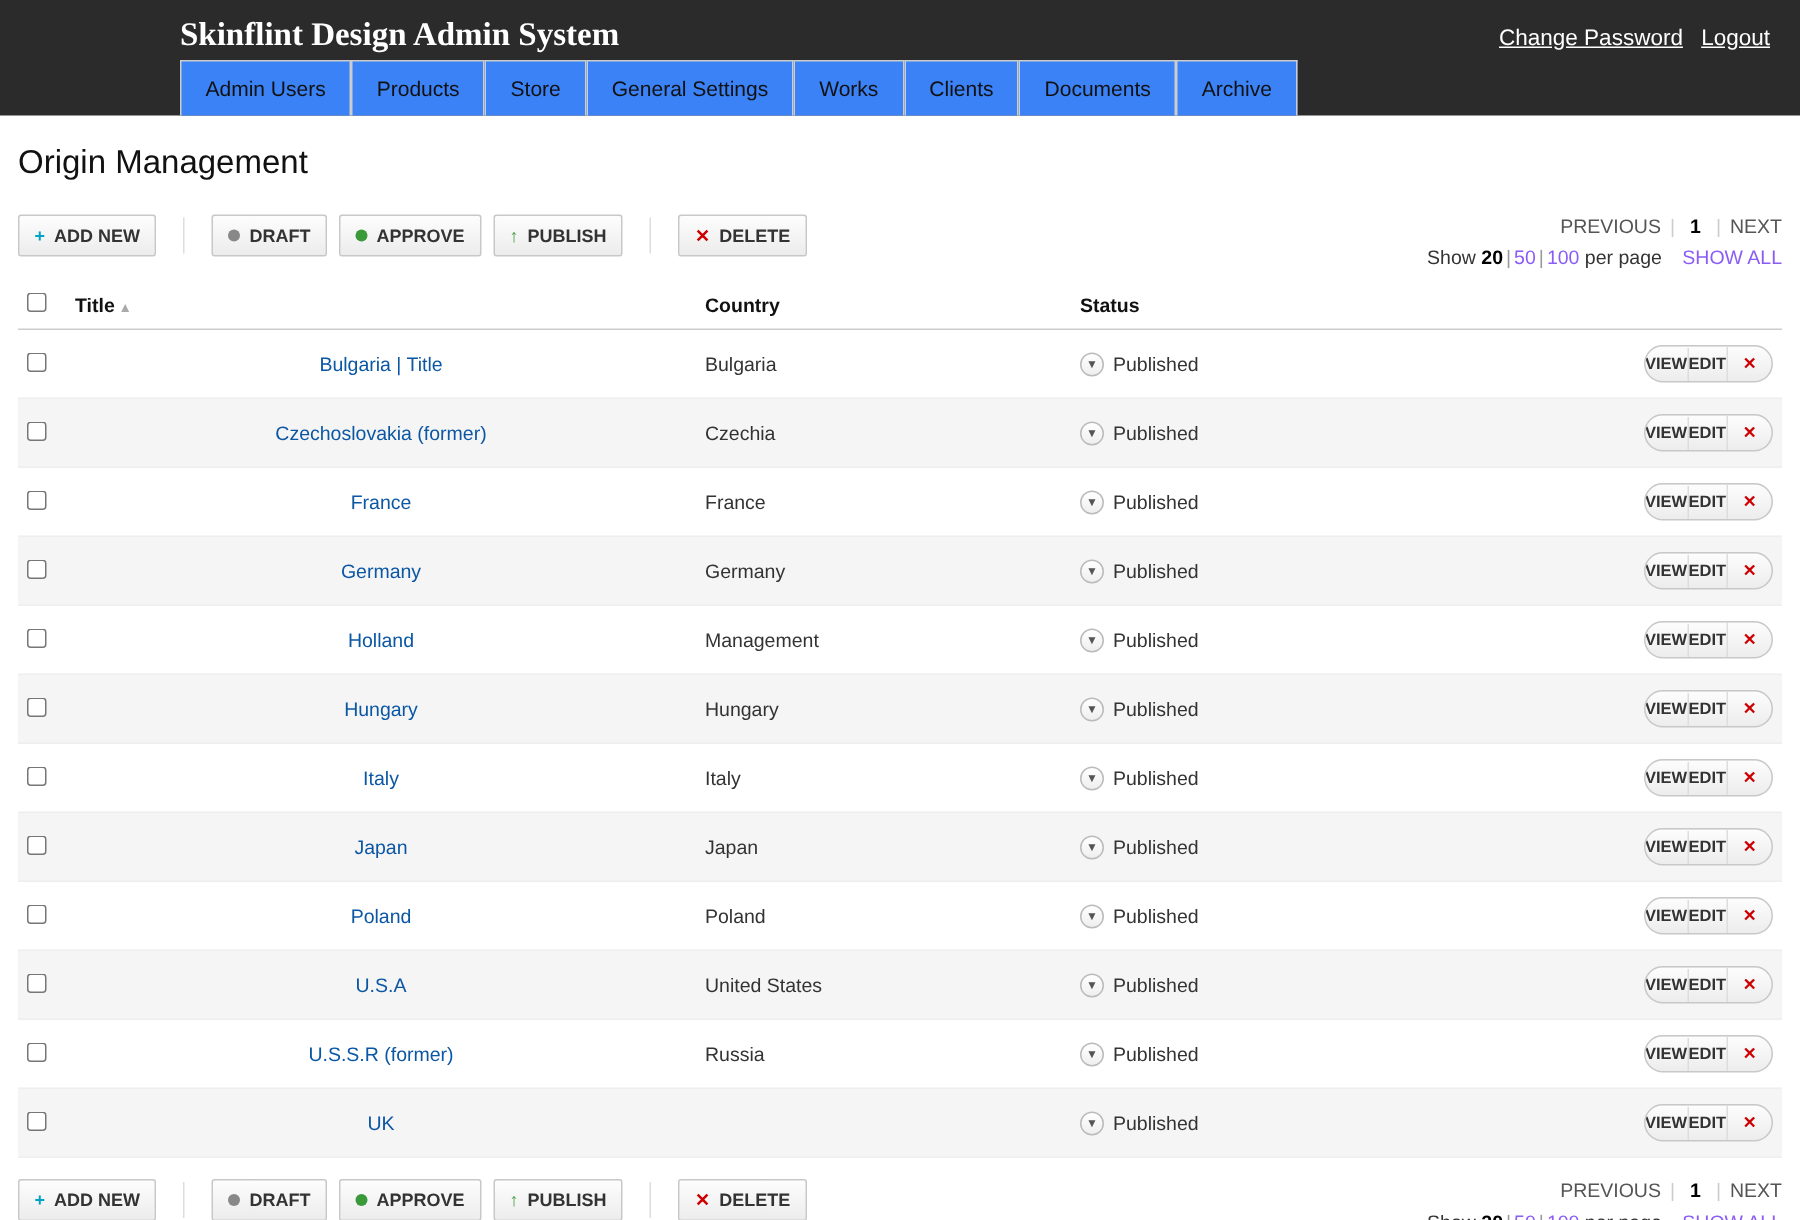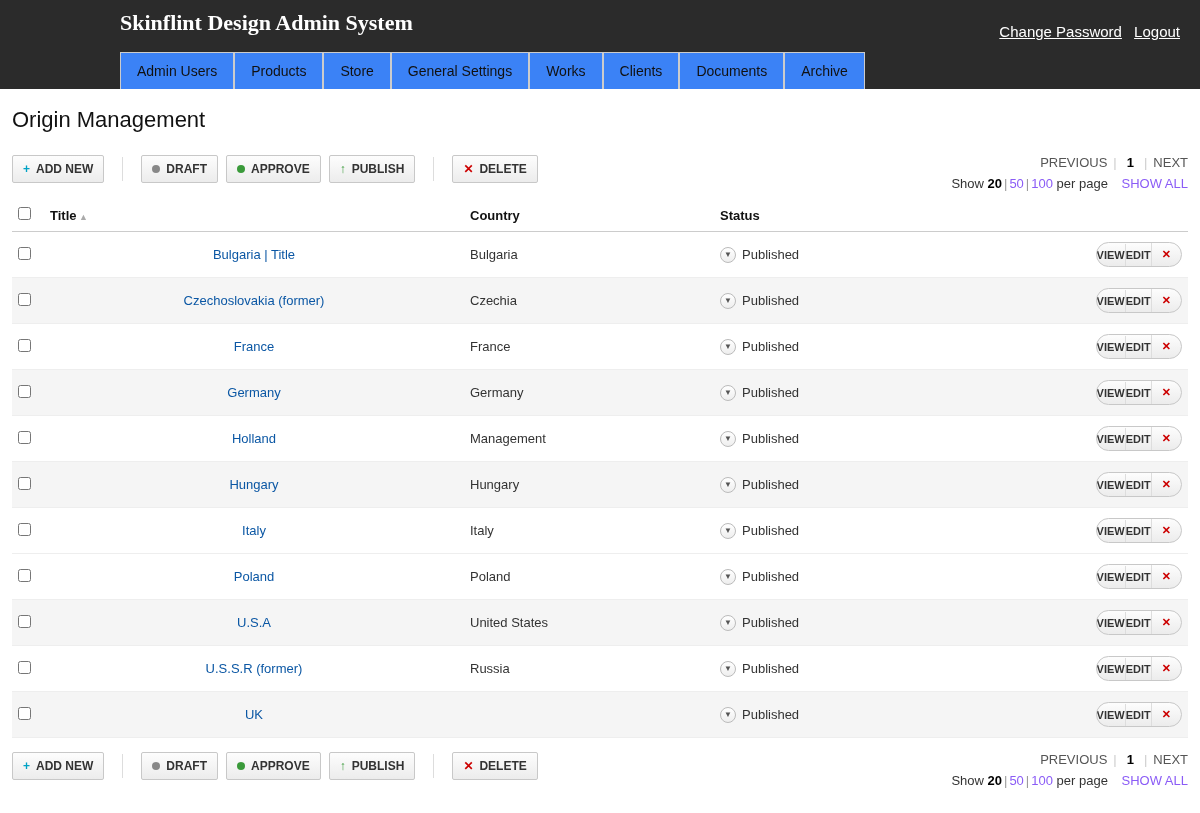--- a/index.html
+++ b/index.html
@@ -1,21 +1,21 @@
 <!DOCTYPE html>
 <html><head>
 <meta charset="utf-8">
 <style>
 * { box-sizing: border-box; margin: 0; padding: 0; }
 body { font-family: Arial, Helvetica, sans-serif; font-size: 13px; color: #333; background: #fff; }
 
 
 .header { background: #2b2b2b; color: #fff; }
 .header-top { display: flex; justify-content: space-between; align-items: center; padding: 10px 20px 0 120px; }
-.header-title { font-family: Georgia, 'Times New Roman', serif; font-size: 22px; font-weight: bold; color: #fff; padding-bottom: 16px; }
+.header-title { font-family: Georgia, 'Times New Roman', serif; font-size: 22px; font-weight: bold; color: #fff; padding-bottom: 4px; }
 .header-links { font-size: 15px; }
 .header-links a { color: #fff; text-decoration: underline; margin-left: 8px; cursor: pointer; }
 
 
 .nav { display: flex; padding: 0 0 0 120px; }
 .nav-item { background: #3b82f6; color: #111; border: 1px solid #ccc; border-bottom: none; padding: 10px 16px; font-size: 14px; cursor: pointer; margin-right: 0; }
 
 
 .content { padding: 18px 12px 10px 12px; }
 .page-title { font-size: 22px; font-weight: normal; color: #111; margin-bottom: 22px; }
@@ -242,20 +242,36 @@
               <span class="status-dd">▼</span>
               <span>Published</span>
             </span>
           </td>
           <td class="col-actions"><span class="row-actions">
               <button>VIEW</button>
               <button>EDIT</button>
               <button class="del">✕</button>
             </span></td>
         </tr>
+        <tr class="alt">
+          <td class="col-check"><input type="checkbox" style=""></td>
+          <td class="col-title"><a class="title-link">Japan</a></td>
+          <td class="col-country">Japan</td>
+          <td class="col-status">
+            <span class="status-wrap">
+              <span class="status-dd">▼</span>
+              <span>Published</span>
+            </span>
+          </td>
+          <td class="col-actions"><span class="row-actions">
+              <button>VIEW</button>
+              <button>EDIT</button>
+              <button class="del">✕</button>
+            </span></td>
+        </tr>
         <tr>
           <td class="col-check"><input type="checkbox" style=""></td>
           <td class="col-title"><a class="title-link">Poland</a></td>
           <td class="col-country">Poland</td>
           <td class="col-status">
             <span class="status-wrap">
               <span class="status-dd">▼</span>
               <span>Published</span>
             </span>
           </td>

